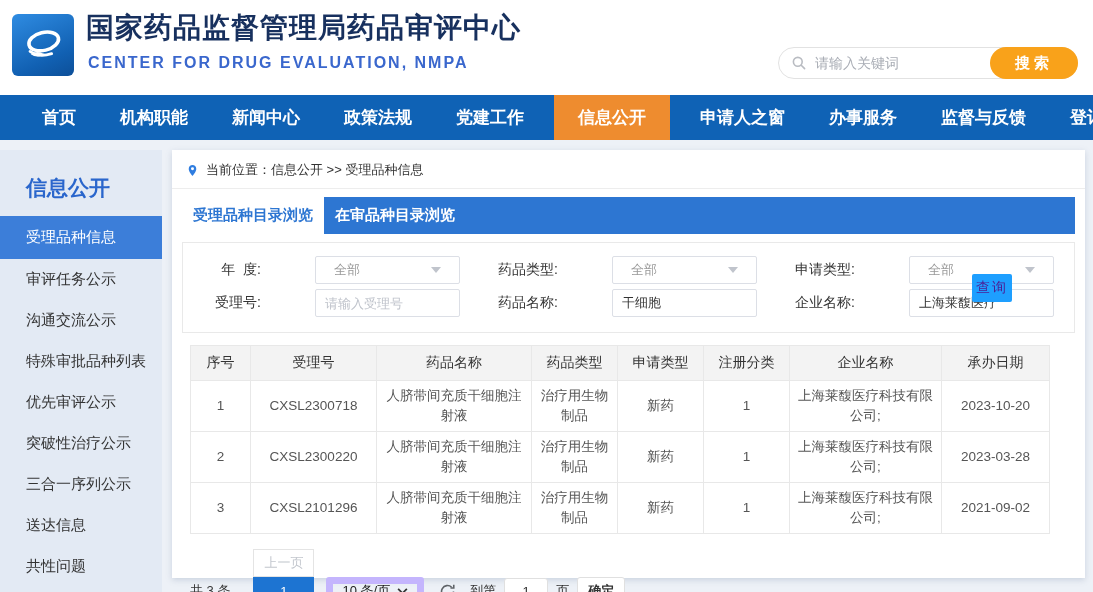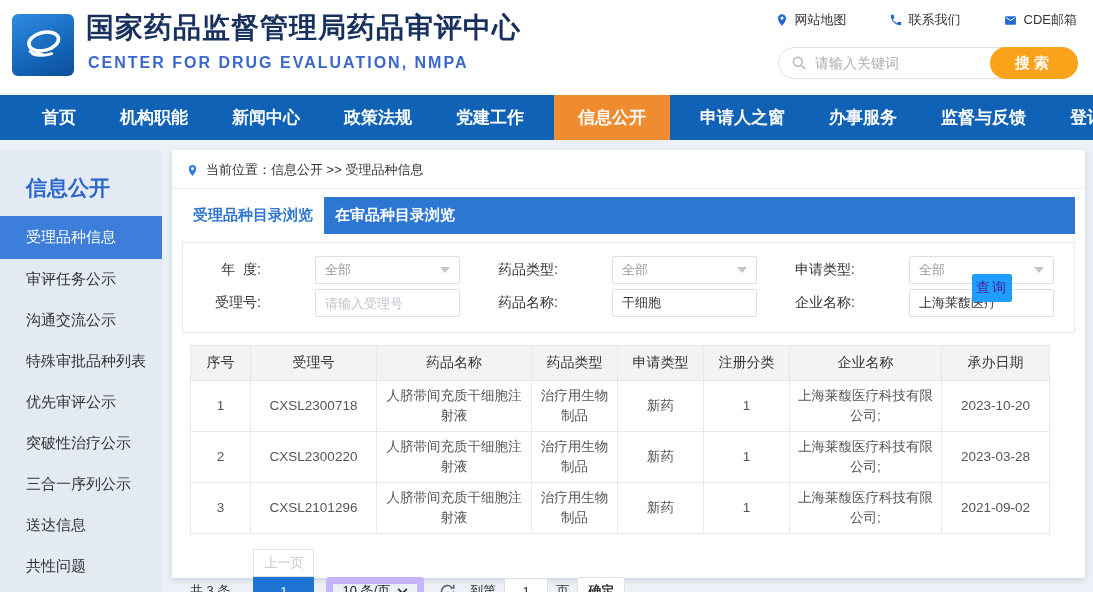--- a/index.html
+++ b/index.html
@@ -52,21 +52,21 @@
   .tab { width:142px; display:flex; align-items:center; justify-content:center;
     color:#fff; font-size:15px; font-weight:bold; cursor:pointer; }
   .tab.active { background:#fff; color:#2d76d2; }
 
   
   .filter-box { margin:8px 10px 0; border:1px solid #e9e9e9; padding:8px 0 10px; position:relative; }
   .filter-row { display:flex; align-items:center; margin:5px 0; }
   .f-group { display:flex; align-items:center; margin-right:20px;gap:45px; }
   .f-label { width:78px; text-align:right; font-size:14px; color:#333; margin-right:9px; white-space:pre; }
   .f-select { width:145px; height:28px; border:1px solid #dcdfe6; border-radius:2px; background:#fff;
-    display:flex; align-items:center; justify-content:space-between; padding:0 9px;
+    display:flex; align-items:center; justify-content:space-between; padding:0 18px;
     font-size:13px; color:#999; cursor:pointer; }
   .caret { width:0; height:0; border-left:5px solid transparent; border-right:5px solid transparent;
     border-top:6px solid #c0c4cc; }
   .f-input { width:145px; height:28px; border:1px solid #dcdfe6; border-radius:2px;
     padding:0 9px; font-size:13px; color:#333; outline:none; }
   .f-input::placeholder { color:#bfc3cb; }
   .query-btn { position:absolute; right:62px; top:50%; transform:translateY(-50%);
     width:40px; height:28px; border:none; border-radius:2px; background:#1e9fff;
     color:#4c1d95; font-size:14px; letter-spacing:2px; cursor:pointer; }
 
@@ -104,40 +104,20 @@
       <g fill="none" stroke="#fff">
         <ellipse cx="33" cy="27" rx="21" ry="12.5" stroke-width="5" transform="rotate(-14 33 27)"></ellipse>
         <path d="M14 41q12 9 30 3" stroke-width="4" stroke-linecap="round"></path>
       </g>
       <path d="M15 45q7-5 15-2l6 2-6 2q-8 3-15-2z" fill="#fff"></path>
     </svg>
   </div>
   <div class="site-title">国家药品监督管理局药品审评中心</div>
   <div class="site-subtitle">CENTER FOR DRUG EVALUATION, NMPA</div>
 
-  <div class="quick-links">
-    <span class="qlink">
-      <svg width="14" height="14" viewBox="0 0 24 24">
-        <path d="M12 2C8.1 2 5 5.1 5 9c0 5.2 7 13 7 13s7-7.8 7-13c0-3.9-3.1-7-7-7zm0 9.5A2.5 2.5 0 1 1 12 6a2.5 2.5 0 0 1 0 5.5z" fill="#2468d4"></path>
-      </svg>
-      <span>网站地图</span>
-    </span>
-    <span class="qlink">
-      <svg width="14" height="14" viewBox="0 0 24 24">
-        <path d="M6.6 10.8c1.4 2.8 3.8 5.1 6.6 6.6l2.2-2.2c.3-.3.7-.4 1-.2 1.1.4 2.3.6 3.6.6.6 0 1 .4 1 1V20c0 .6-.4 1-1 1C10.6 21 3 13.4 3 4c0-.6.4-1 1-1h3.5c.6 0 1 .4 1 1 0 1.2.2 2.4.6 3.6.1.3 0 .7-.2 1l-2.3 2.2z" fill="#2468d4"></path>
-      </svg>
-      <span>联系我们</span>
-    </span>
-    <span class="qlink">
-      <svg width="15" height="13" viewBox="0 0 24 24">
-        <path d="M20 4H4c-1.1 0-2 .9-2 2v12c0 1.1.9 2 2 2h16c1.1 0 2-.9 2-2V6c0-1.1-.9-2-2-2zm0 4-8 5-8-5V6l8 5 8-5v2z" fill="#2468d4"></path>
-      </svg>
-      <span>CDE邮箱</span>
-    </span>
-  </div>
 
   <div class="search-bar">
     <span class="mag">
       <svg width="16" height="16" viewBox="0 0 20 20">
         <circle cx="8.5" cy="8.5" r="5.5" fill="none" stroke="#b9bcc2" stroke-width="2"></circle>
         <line x1="12.8" y1="12.8" x2="17" y2="17" stroke="#b9bcc2" stroke-width="2" stroke-linecap="round"></line>
       </svg>
     </span>
     <input class="search-input" placeholder="请输入关键词" style="">
     <button class="search-btn">搜索</button>

